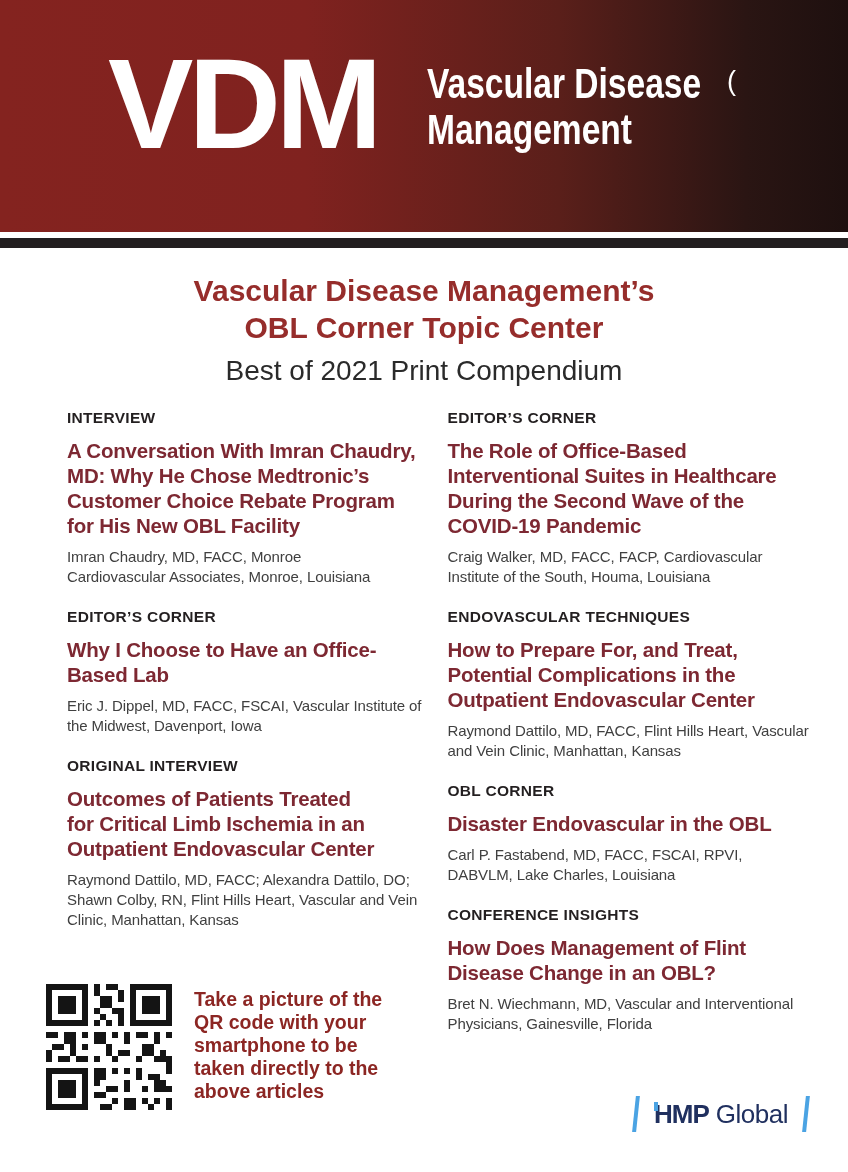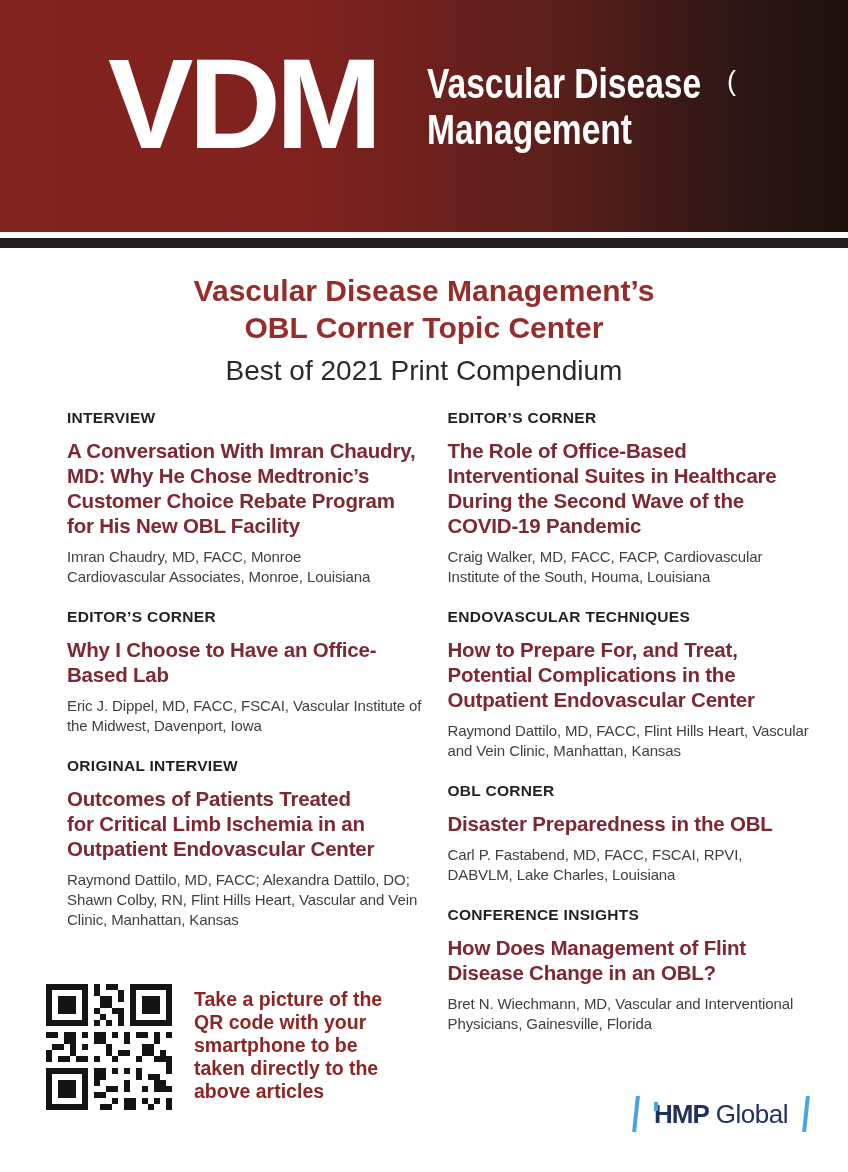--- a/index.html
+++ b/index.html
@@ -172,21 +172,21 @@
       <div class="cat">ENDOVASCULAR TECHNIQUES</div>
       <div class="art-title">How to Prepare For, and Treat,
 Potential Complications in the
 Outpatient Endovascular Center</div>
       <div class="authors">Raymond Dattilo, MD, FACC, Flint Hills Heart, Vascular
 and Vein Clinic, Manhattan, Kansas</div>
     </div>
 
     <div class="article">
       <div class="cat">OBL CORNER</div>
-      <div class="art-title">Disaster Preparedness in the OBL</div>
+      <div class="art-title">Disaster Endovascular in the OBL</div>
       <div class="authors">Carl P. Fastabend, MD, FACC, FSCAI, RPVI,
 DABVLM, Lake Charles, Louisiana</div>
     </div>
 
     <div class="article">
       <div class="cat">CONFERENCE INSIGHTS</div>
       <div class="art-title">How Does Management of Flint
 Disease Change in an OBL?</div>
       <div class="authors">Bret N. Wiechmann, MD, Vascular and Interventional
 Physicians, Gainesville, Florida</div>

